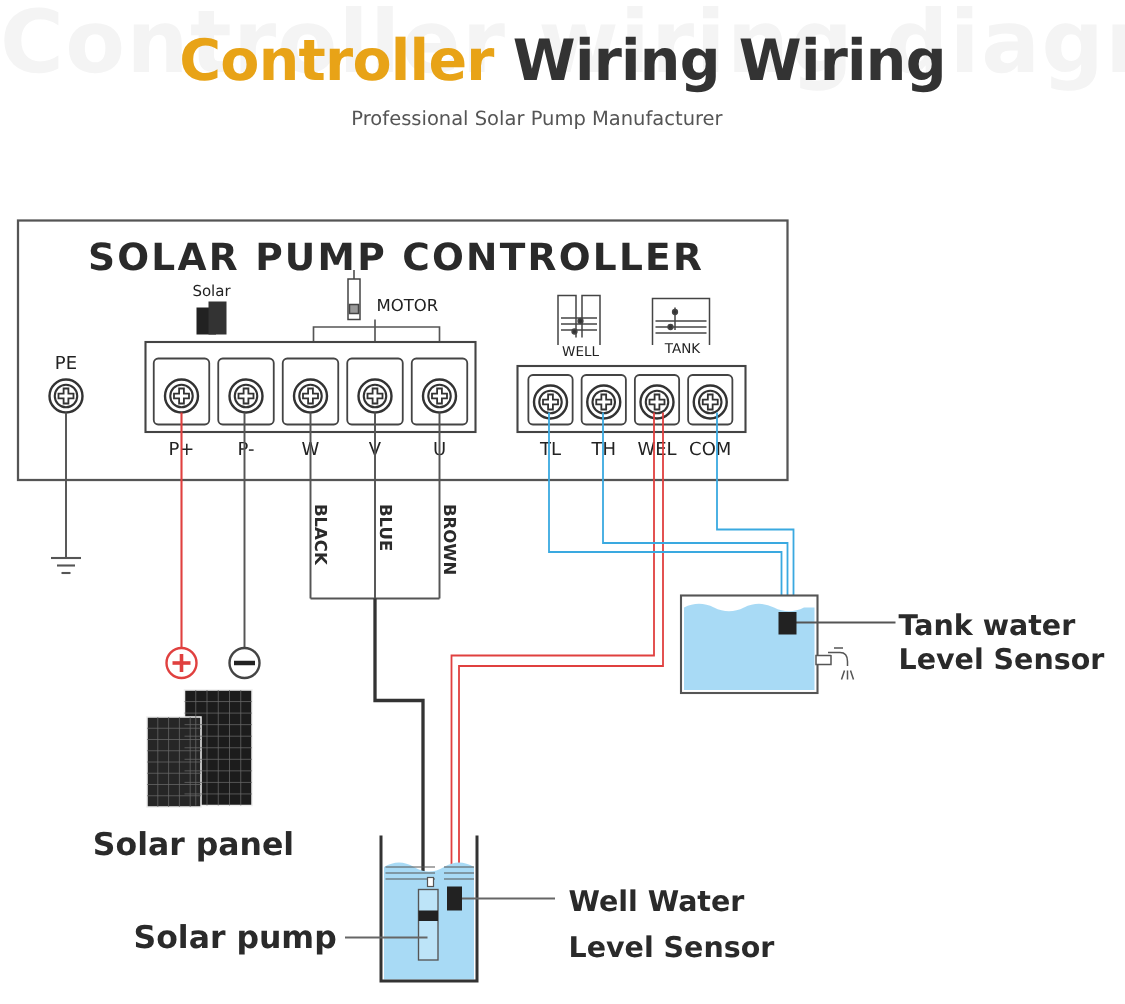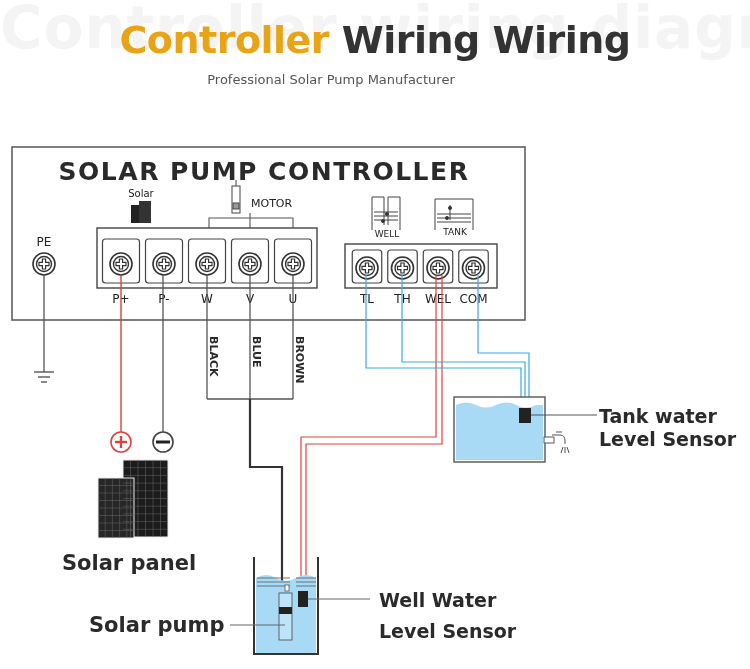--- a/index.html
+++ b/index.html
@@ -1,21 +1,21 @@
 <!DOCTYPE html>
 <html><head>
 <meta charset="utf-8">
 <style>
   html, body { margin:0; padding:0; background:#ffffff; }
   body { width:750px; height:669px; position:relative; overflow:hidden; font-family:"DejaVu Sans", sans-serif; }
   .watermark { position:absolute; left:0; top:-6px; width:750px; text-align:center; font-family:"DejaVu Sans", sans-serif; font-weight:bold; font-size:58px; color:#f4f4f4; letter-spacing:1px; white-space:nowrap; }
   .title { position:absolute; left:0; top:18px; width:750px; text-align:center; font-family:"DejaVu Sans", sans-serif; font-weight:bold; font-size:38px; letter-spacing:-0.5px; }
   .title .t1 { color:#e8a317;text-align:center; }
   .title .t2 { color:#333333; }
-  .subtitle { position:absolute; left:0; top:72px; width:662px; text-align:center; font-family:"DejaVu Sans", sans-serif; font-size:13px; color:#555; }
+  .subtitle { position:absolute; left:0; top:72px; width:662px; text-align:center; font-family:"DejaVu Sans", sans-serif; font-size:13px; color:#555;padding-left:27px; }
   svg { position:absolute; left:0; top:0; }
   .lbl { font-family:"DejaVu Sans", sans-serif; fill:#222; }
   .big { font-family:"DejaVu Sans", sans-serif; font-weight:bold; fill:#2a2a2a; }
 </style>
 </head>
 <body>
 
 <div class="watermark">Controller wiring diagram</div>
 <div class="title"><span class="t1">Controller</span> <span class="t2">Wiring Wiring</span></div>
 <div class="subtitle">Professional Solar Pump Manufacturer</div>

